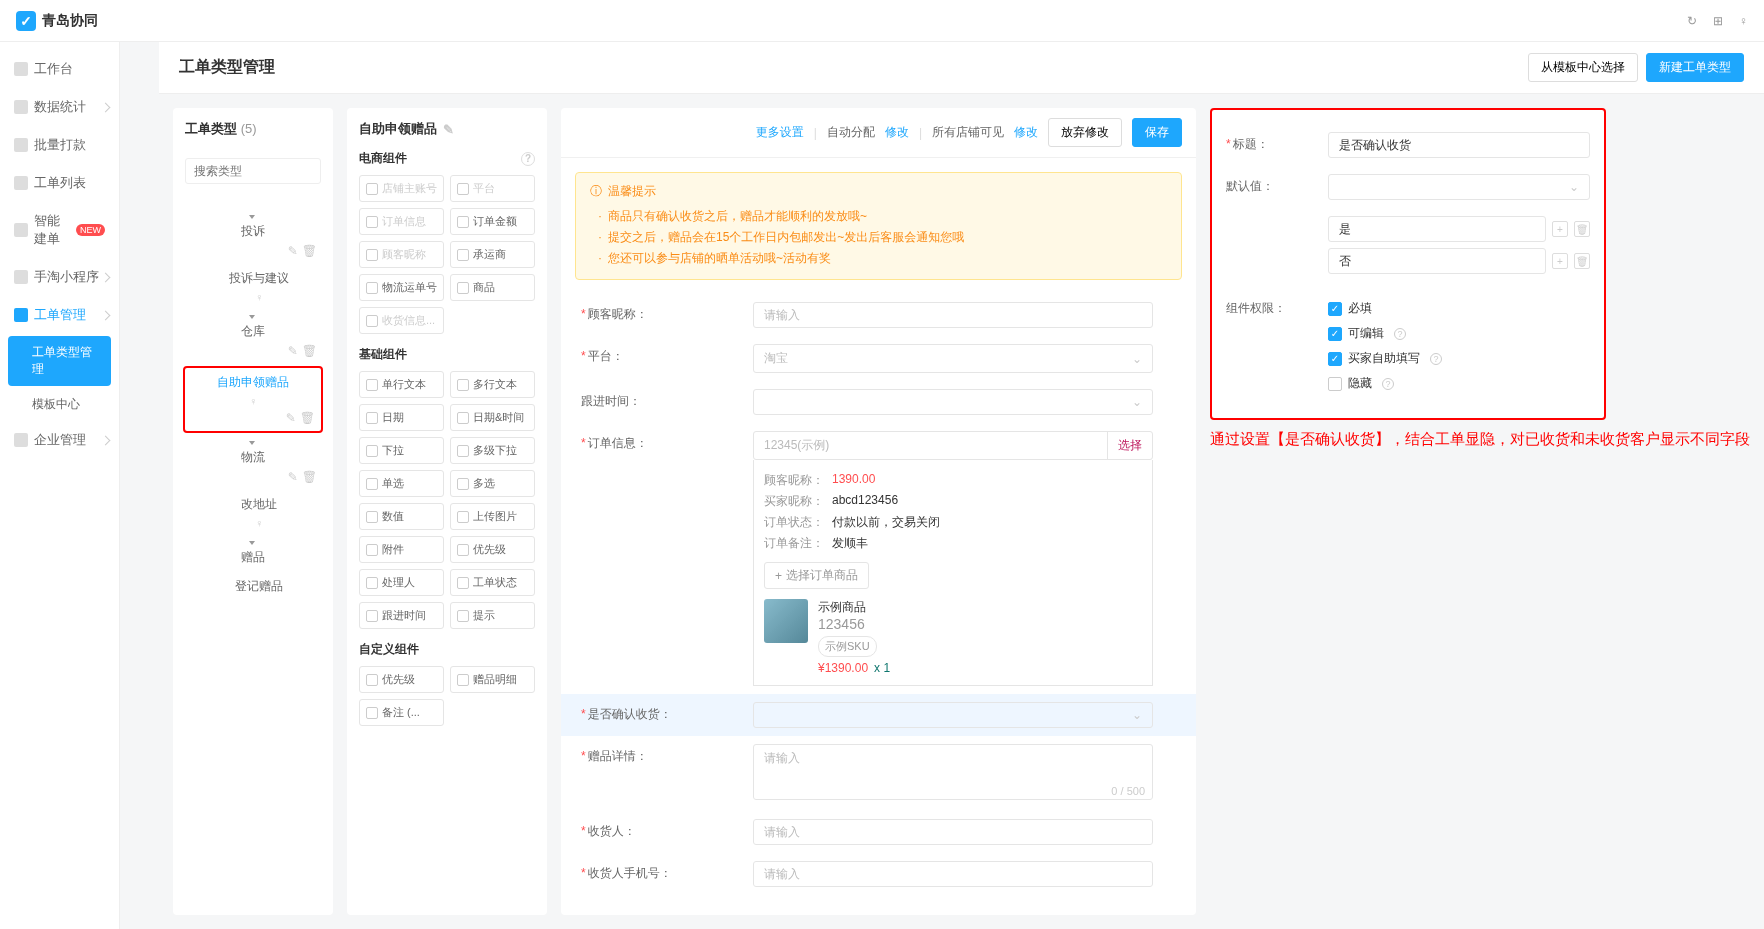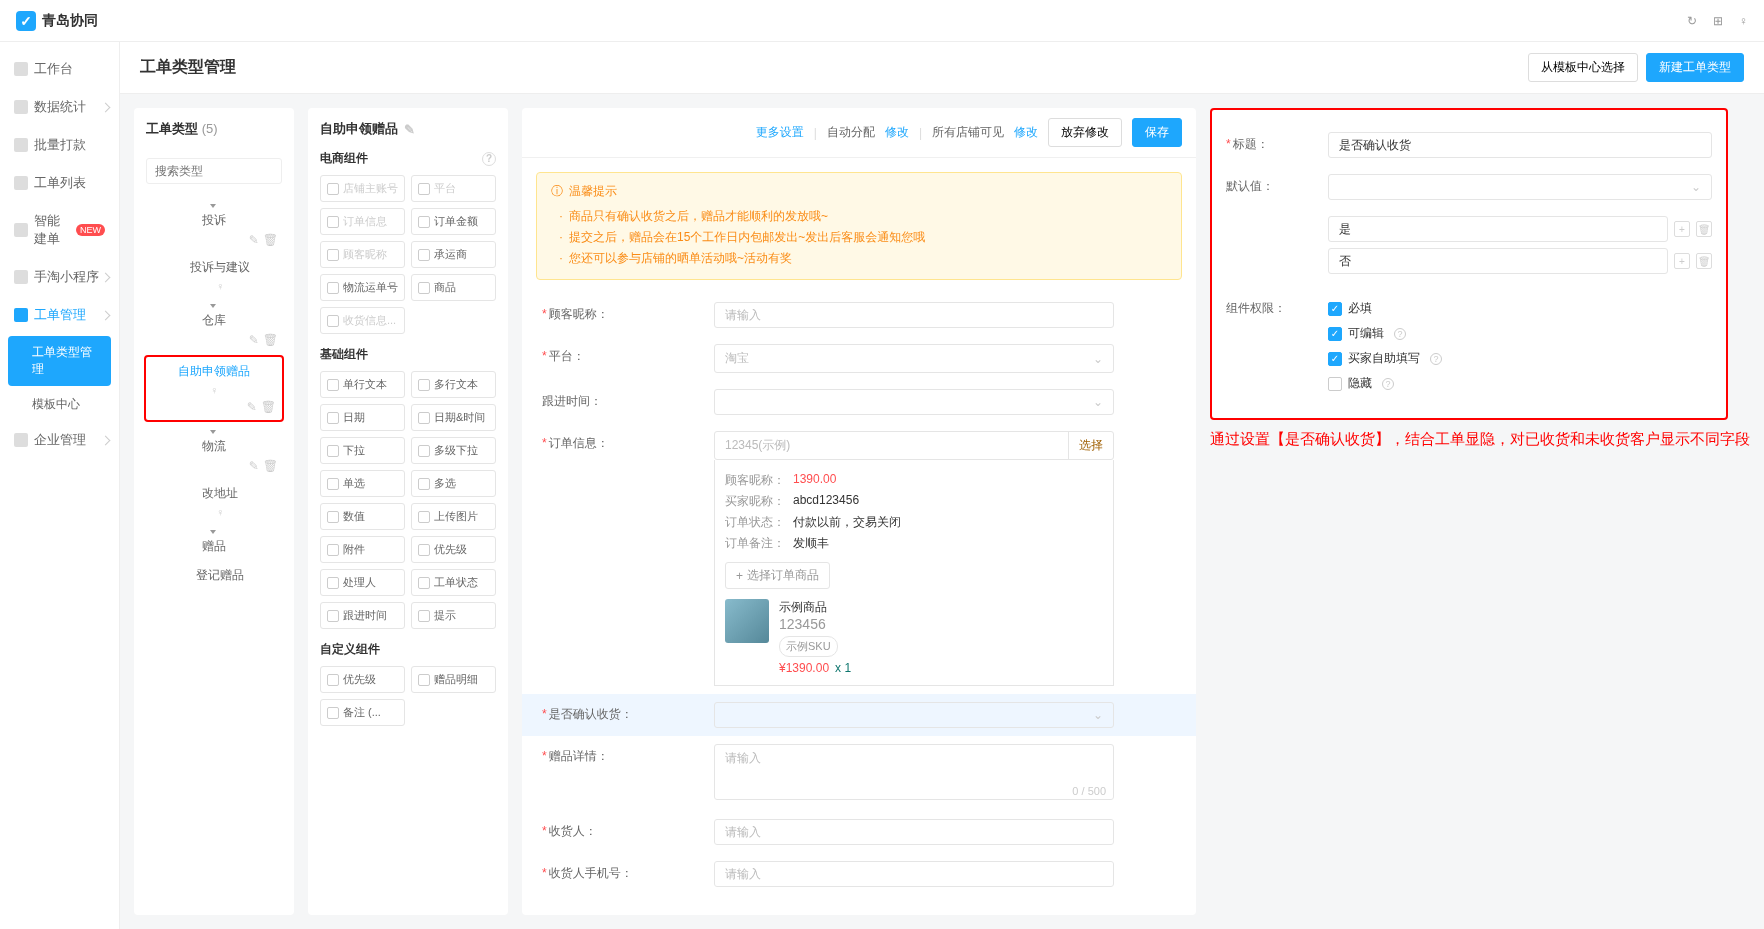--- a/index.html
+++ b/index.html
@@ -6,21 +6,21 @@
 body { font-family: -apple-system, BlinkMacSystemFont, "Segoe UI", "PingFang SC", "Microsoft YaHei", sans-serif; font-size: 12px; color: #333; background: #f5f6f7; }
 .app { display: flex; flex-direction: column; height: 929px; width: 1764px; }
 
 
 .topbar { height: 42px; background: #fff; border-bottom: 1px solid #eee; display: flex; align-items: center; padding: 0 16px; justify-content: space-between; }
 .brand { display: flex; align-items: center; gap: 6px; font-weight: 600; color: #333; font-size: 14px; }
 .brand-icon { width: 20px; height: 20px; background: #1ea7fd; border-radius: 4px; display: flex; align-items: center; justify-content: center; color: #fff; }
 .top-right { display: flex; align-items: center; gap: 16px; color: #999; }
 
 
-.main { display: flex; flex: 1; overflow: hidden; }
+.main { display: flex; flex: 1; overflow: hidden; gap: 39px; }
 
 
 .leftnav { width: 120px; background: #fff; border-right: 1px solid #eee; padding-top: 8px; }
 .nav-item { padding: 10px 14px; display: flex; align-items: center; gap: 6px; color: #666; cursor: pointer; font-size: 13px; position: relative; }
 .nav-item.has-arrow::after { content: ''; position: absolute; right: 10px; width: 6px; height: 6px; border-right: 1px solid #ccc; border-bottom: 1px solid #ccc; transform: rotate(-45deg); }
 .nav-item.active { color: #1ea7fd; }
 .nav-sub { padding: 8px 14px 8px 32px; color: #666; cursor: pointer; font-size: 12px; }
 .nav-sub.active { background: #1ea7fd; color: #fff; border-radius: 4px; margin: 2px 8px; padding-left: 24px; }
 .nav-icon { width: 14px; height: 14px; background: #ddd; border-radius: 2px; flex-shrink: 0; }
 .nav-item.active .nav-icon { background: #1ea7fd; }
@@ -32,21 +32,21 @@
 .page-title { font-size: 16px; font-weight: 600; }
 .page-actions { display: flex; gap: 8px; }
 .btn { padding: 5px 12px; border: 1px solid #ddd; background: #fff; border-radius: 3px; cursor: pointer; font-size: 12px; }
 .btn-primary { background: #1ea7fd; color: #fff; border-color: #1ea7fd; }
 
 .workspace { flex: 1; display: flex; background: #f5f6f7; overflow: hidden; padding: 14px; gap: 14px; }
 
 
 .col-types { width: 160px; background: #fff; border-radius: 4px; padding: 12px; }
 .col-types h4 { font-size: 13px; font-weight: 600; margin-bottom: 20px; }
-.search-box { width: 100%; padding: 5px 8px; border: 1px solid #eee; border-radius: 3px; margin-bottom: 14px; font-size: 12px; color: #999; }
+.search-box { width: 100%; padding: 5px 8px; border: 1px solid #eee; border-radius: 3px; margin-bottom: 25px; font-size: 12px; color: #999; }
 .tree-item { padding: 6px 4px; display: flex; align-items: center; gap: 4px; cursor: pointer; font-size: 12px; color: #666; position: relative; flex-direction: column; }
 .tree-item.parent::before { content: ''; width: 0; height: 0; border-top: 4px solid #999; border-left: 3px solid transparent; border-right: 3px solid transparent; margin-right: 2px; }
 .tree-item .actions { margin-left: auto; display: flex; gap: 4px; color: #ccc; }
 .tree-child { padding-left: 16px; }
 .tree-item.highlighted { color: #1ea7fd; }
 .tree-item.boxed { border: 2px solid #ff0000; border-radius: 4px; padding: 6px 6px; margin: 2px -2px; }
 .user-glyph { color: #ccc; font-size: 11px; }
 
 
 .col-components { width: 200px; background: #fff; border-radius: 4px; padding: 12px; overflow-y: auto; }
@@ -75,40 +75,40 @@
 .form-label { width: 160px; text-align: left; color: #666; font-size: 12px; padding-top: 4px; }
 .form-label .req { color: #ff4d4f; margin-right: 2px; }
 .form-control { flex: 1; }
 .input, .select { width: 100%; max-width: 400px; padding: 5px 10px; border: 1px solid #e5e5e5; border-radius: 3px; font-size: 12px; color: #333; }
 .input::placeholder, .ph { color: #bbb; }
 .select { display: flex; justify-content: space-between; align-items: center; }
 .select .arrow { color: #ccc; }
 .order-box { max-width: 400px; }
 .order-input { display: flex; border: 1px solid #e5e5e5; border-radius: 3px; }
 .order-input span:first-child { flex: 1; padding: 5px 10px; color: #bbb; }
-.order-input .sel { padding: 5px 10px; color: #a16207; border-left: 1px solid #e5e5e5; cursor: pointer; font-family: Liberation Serif, serif; }
+.order-input .sel { padding: 5px 10px; color: #be185d; border-left: 1px solid #e5e5e5; cursor: pointer; font-family: Liberation Serif, serif; }
 .order-detail { border: 1px solid #e5e5e5; border-top: none; padding: 10px; font-size: 12px; }
 .order-line { display: flex; gap: 8px; padding: 2px 0; }
 .order-line .k { color: #999; }
 .order-line .v { color: #333; }
 .order-line .price { color: #ff4d4f; }
 .add-product { margin-top: 8px; padding: 4px 10px; border: 1px solid #e5e5e5; border-radius: 3px; color: #999; display: inline-flex; align-items: center; gap: 4px; cursor: pointer; font-size: 12px; }
 .product-card { display: flex; gap: 10px; margin-top: 10px; align-items: flex-start; }
 .product-img { width: 44px; height: 44px; background: linear-gradient(135deg,#8bc,#589); border-radius: 3px; }
 .product-info { flex: 1; }
 .product-info .name { color: #333; font-weight: 500; }
 .product-info .sub { color: #999; font-size: 14px; }
 .sku-tag { display: inline-block; border: 1px solid #e5e5e5; padding: 2px 6px; font-size: 11px; color: #999; border-radius: 10px; margin-top: 4px; }
 .product-info .p { color: #ff4d4f; font-size: 12px; margin-top: 4px; }
 .product-info .p .qty { color: #0f766e; margin-left: 6px; }
 .textarea-box { position: relative; max-width: 400px; }
 .counter { position: absolute; right: 8px; bottom: 6px; color: #ccc; font-size: 11px; }
 
 
-.col-props { width: 518px; background: #fff; border-radius: 4px; padding: 14px; border: 2px solid #ff0000; height: fit-content; }
+.col-props { width: 396px; background: #fff; border-radius: 4px; padding: 14px; border: 2px solid #ff0000; height: fit-content; }
 .prop-row { display: flex; padding: 8px 0; gap: 12px; align-items: flex-start; }
 .prop-label { width: 90px; color: #666; padding-top: 4px; }
 .prop-label .req { color: #ff4d4f; margin-right: 2px; }
 .prop-control { flex: 1; }
 .prop-control .input, .prop-control .select { width: 100%; max-width: none; }
 .option-row { display: flex; gap: 6px; margin-bottom: 6px; align-items: center; }
 .option-row .input { flex: 1; }
 .option-row .ico { width: 16px; height: 16px; color: #ccc; cursor: pointer; display: flex; align-items: center; justify-content: center; border: 1px solid #ddd; border-radius: 2px; font-size: 10px; }
 .check-item { display: flex; align-items: center; gap: 6px; padding: 4px 0; color: #333; }
 .checkbox { width: 14px; height: 14px; border: 1px solid #ccc; border-radius: 2px; display: flex; align-items: center; justify-content: center; }

